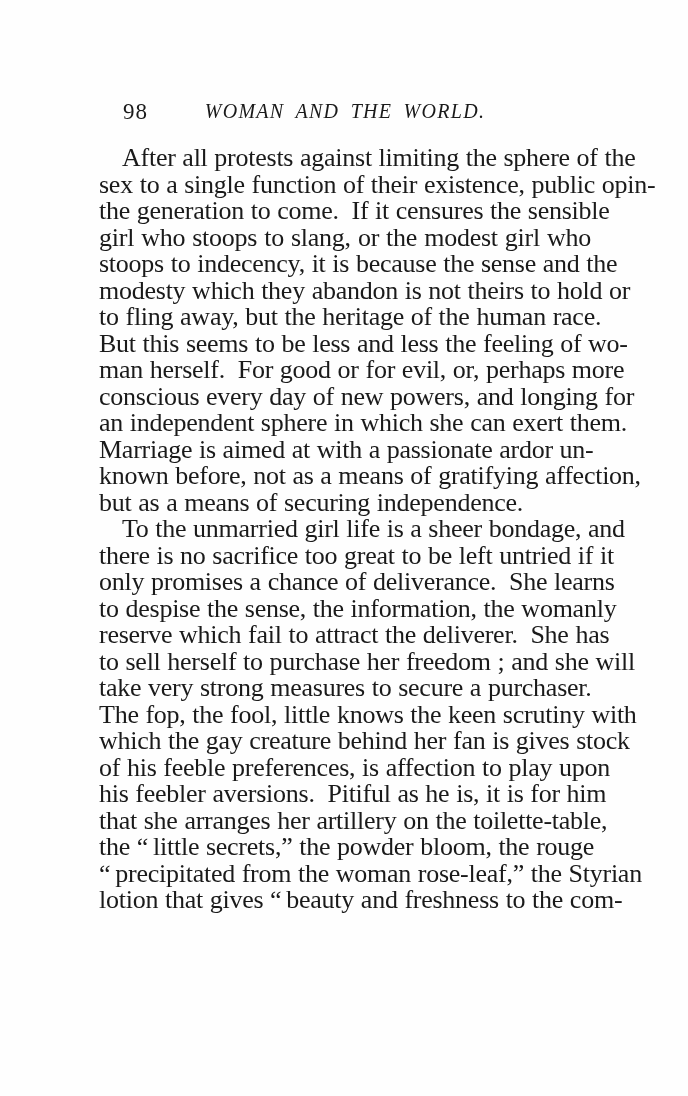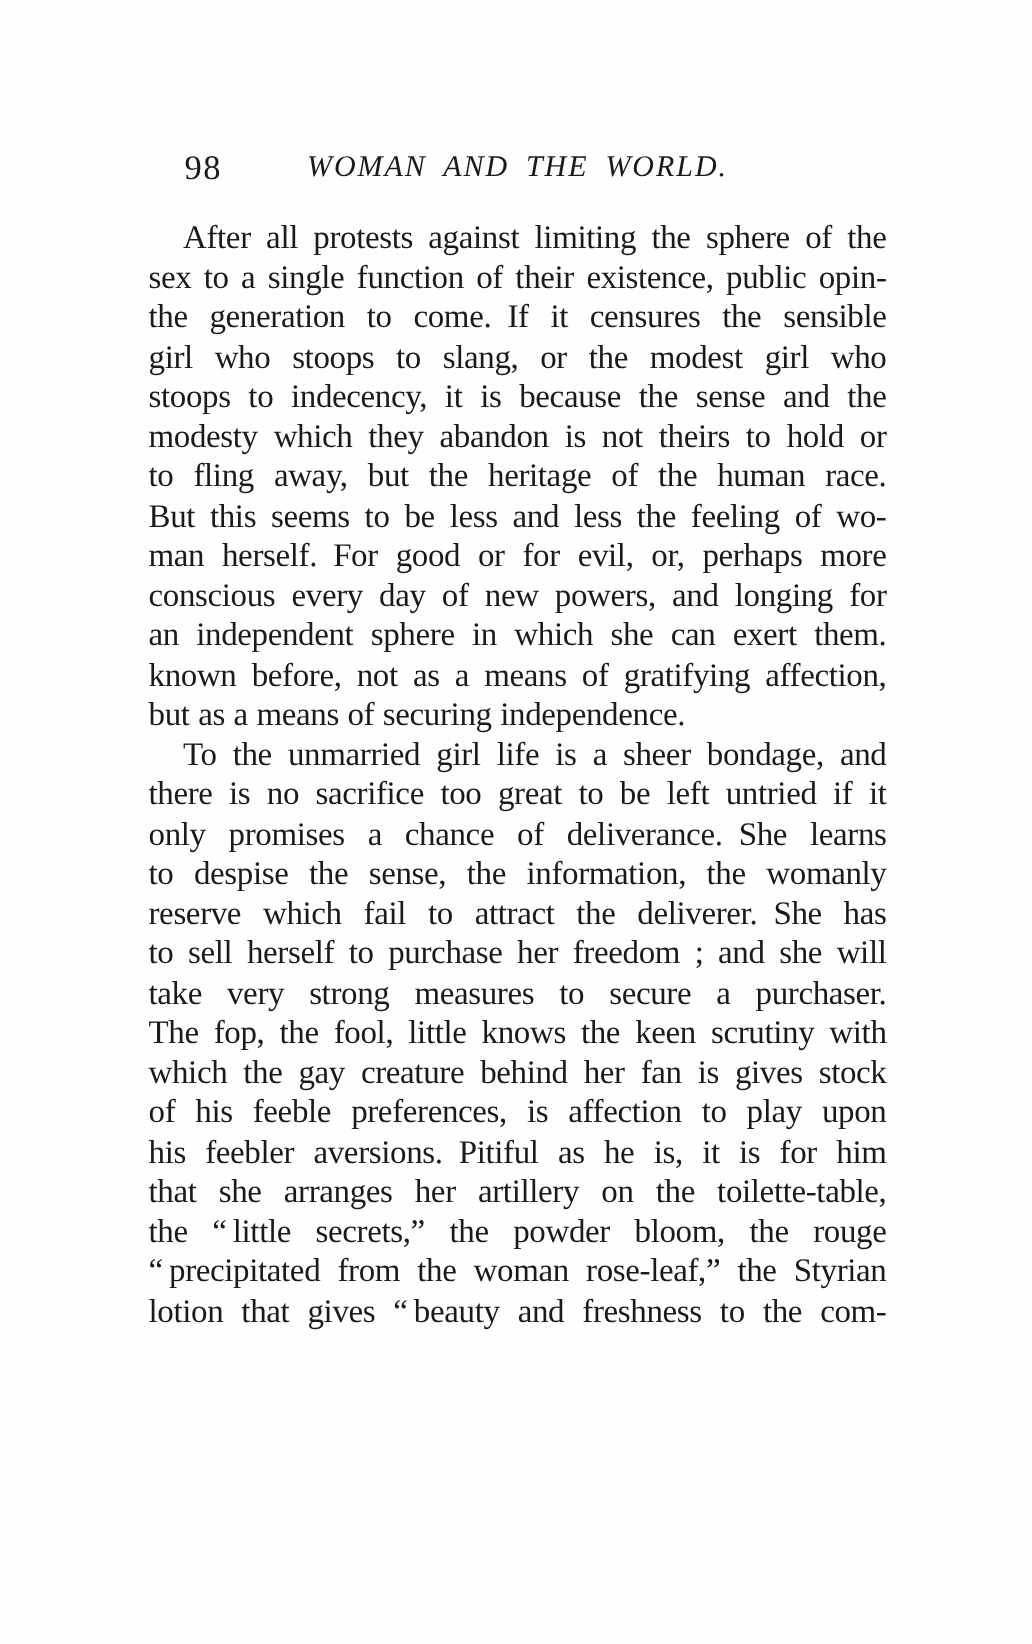--- a/index.html
+++ b/index.html
@@ -39,21 +39,21 @@
     text-align: center;
     font-style: italic;
     font-size: 20px;
     letter-spacing: 1.3px;
     word-spacing: 5px;
     padding-top: 1px;
     white-space: nowrap;
     font-family: Liberation Serif, serif;
   }
   .body-text {
-    font-size: 22px;
+    font-size: 26px;
     line-height: 26.5px;
     letter-spacing: -0.25px;
     word-spacing: 0.5px;
   }
   .line {
     height: 26.5px;
     text-align: justify;
     text-align-last: justify;
     white-space: nowrap;
   }
@@ -83,20 +83,21 @@
         <div class="line">sex to a single function of their existence, public opin-</div>
         <div class="line">the generation to come. If it censures the sensible</div>
         <div class="line">girl who stoops to slang, or the modest girl who</div>
         <div class="line">stoops to indecency, it is because the sense and the</div>
         <div class="line">modesty which they abandon is not theirs to hold or</div>
         <div class="line">to fling away, but the heritage of the human race.</div>
         <div class="line">But this seems to be less and less the feeling of wo-</div>
         <div class="line">man herself. For good or for evil, or, perhaps more</div>
         <div class="line">conscious every day of new powers, and longing for</div>
         <div class="line">an independent sphere in which she can exert them.</div>
+        <div class="line">Marriage is aimed at with a passionate ardor un-</div>
         <div class="line">known before, not as a means of gratifying affection,</div>
         <div class="line last">but as a means of securing independence.</div>
       </div>
 
       <div class="para">
         <div class="line first">To the unmarried girl life is a sheer bondage, and</div>
         <div class="line">there is no sacrifice too great to be left untried if it</div>
         <div class="line">only promises a chance of deliverance. She learns</div>
         <div class="line">to despise the sense, the information, the womanly</div>
         <div class="line">reserve which fail to attract the deliverer. She has</div>

